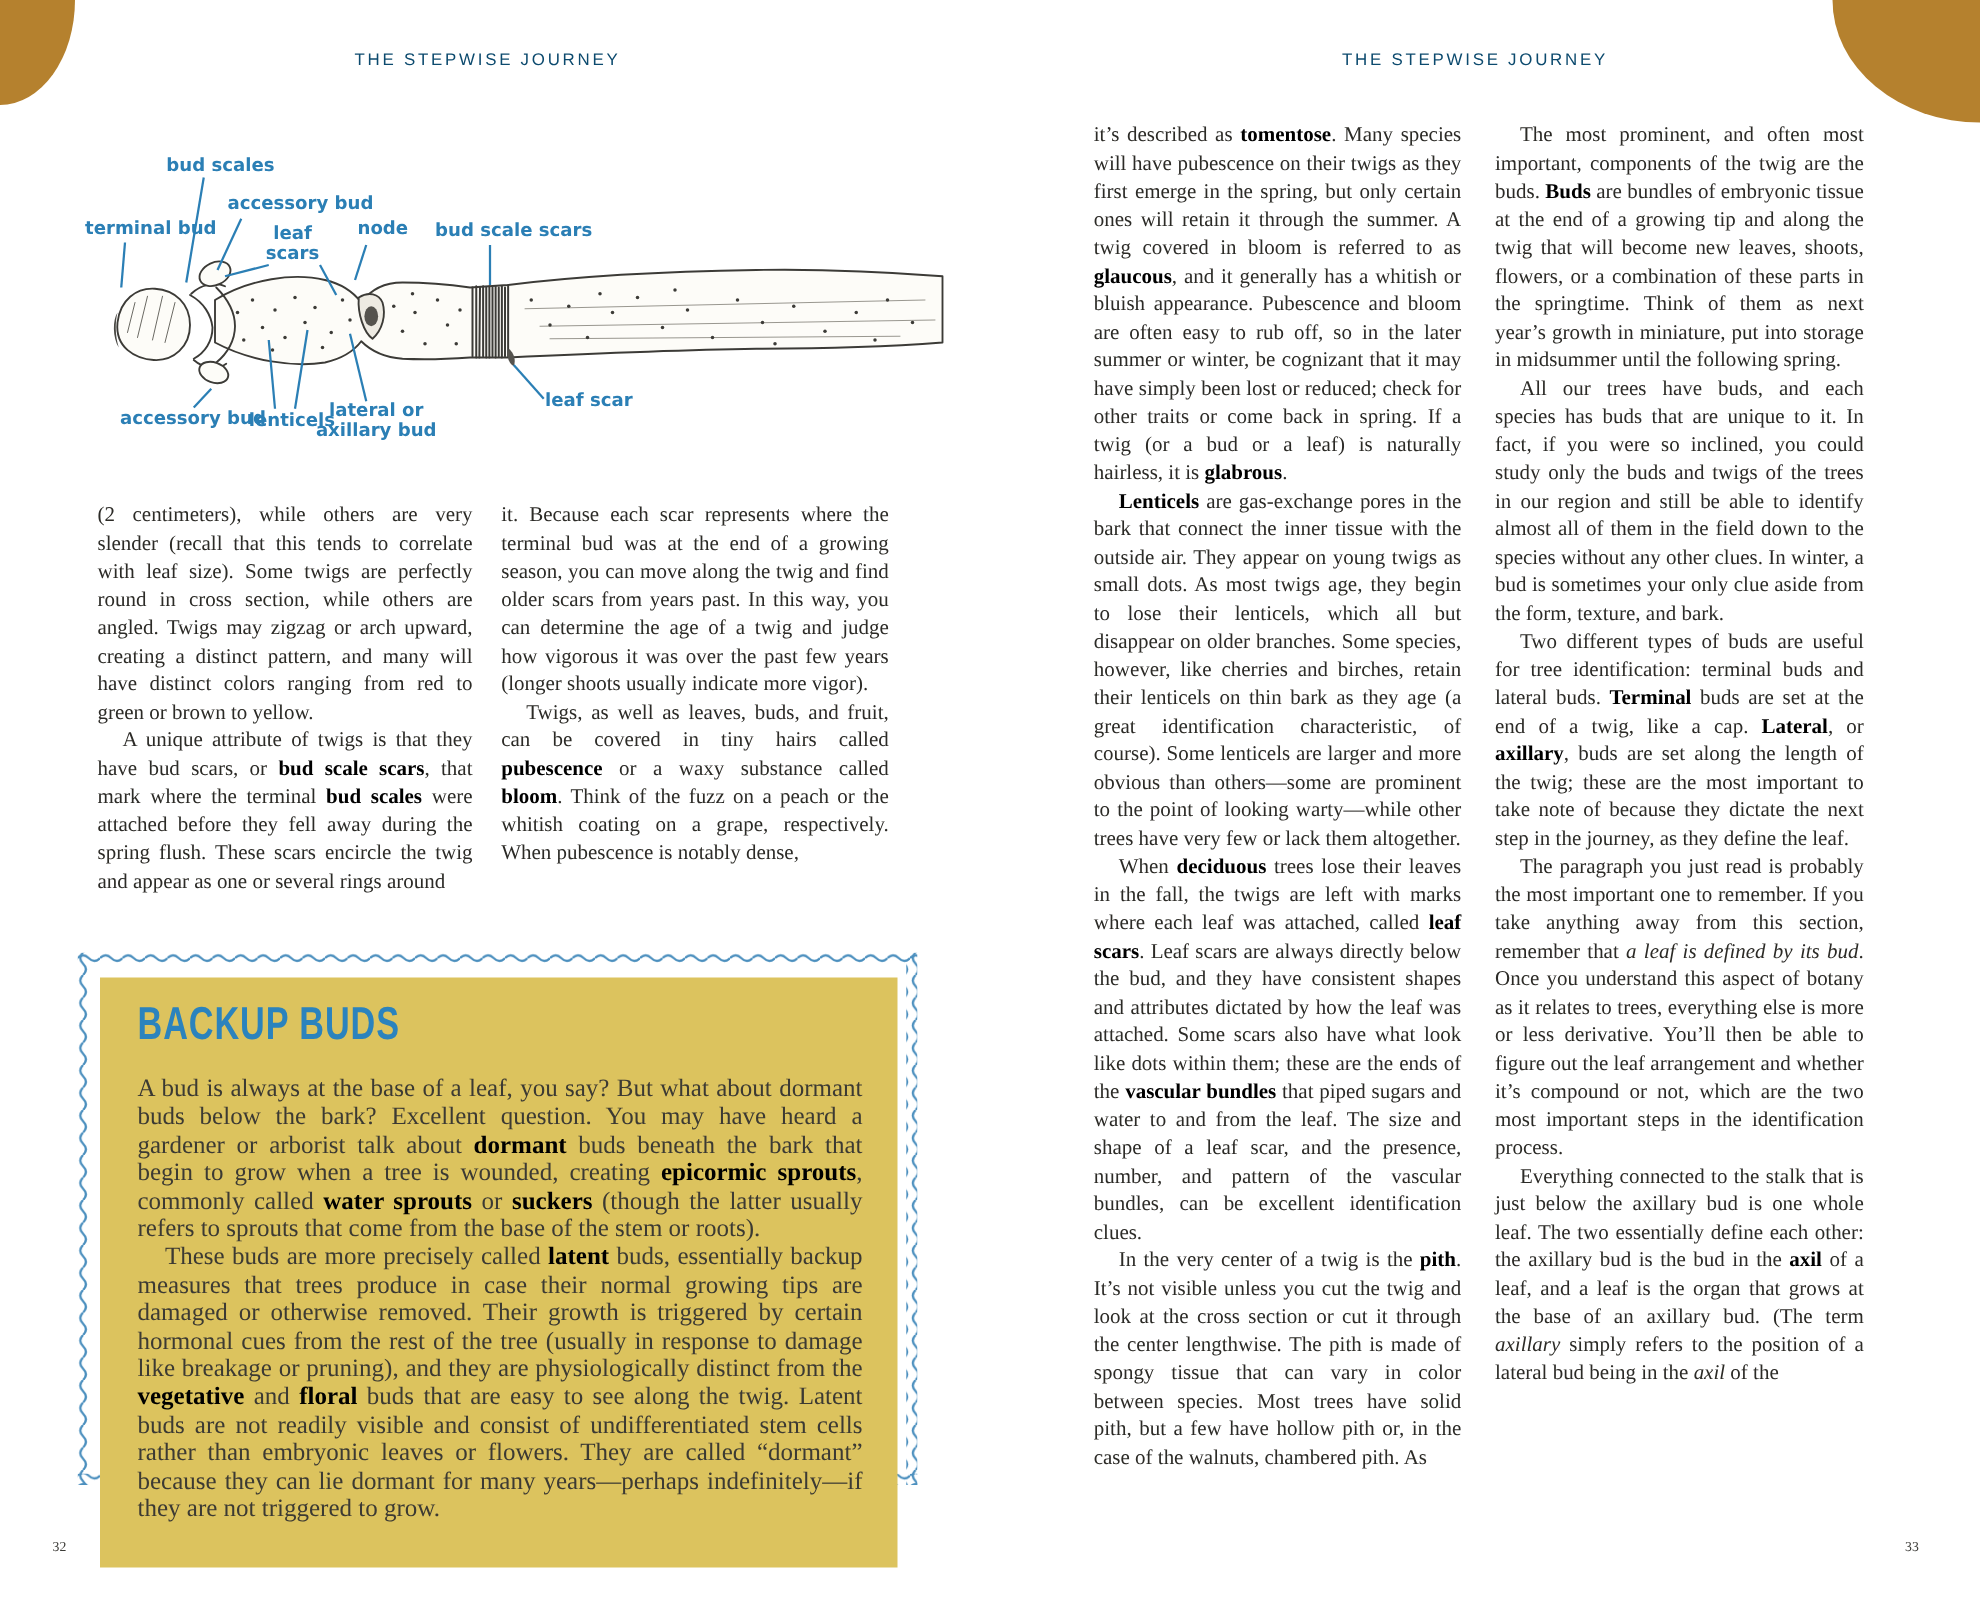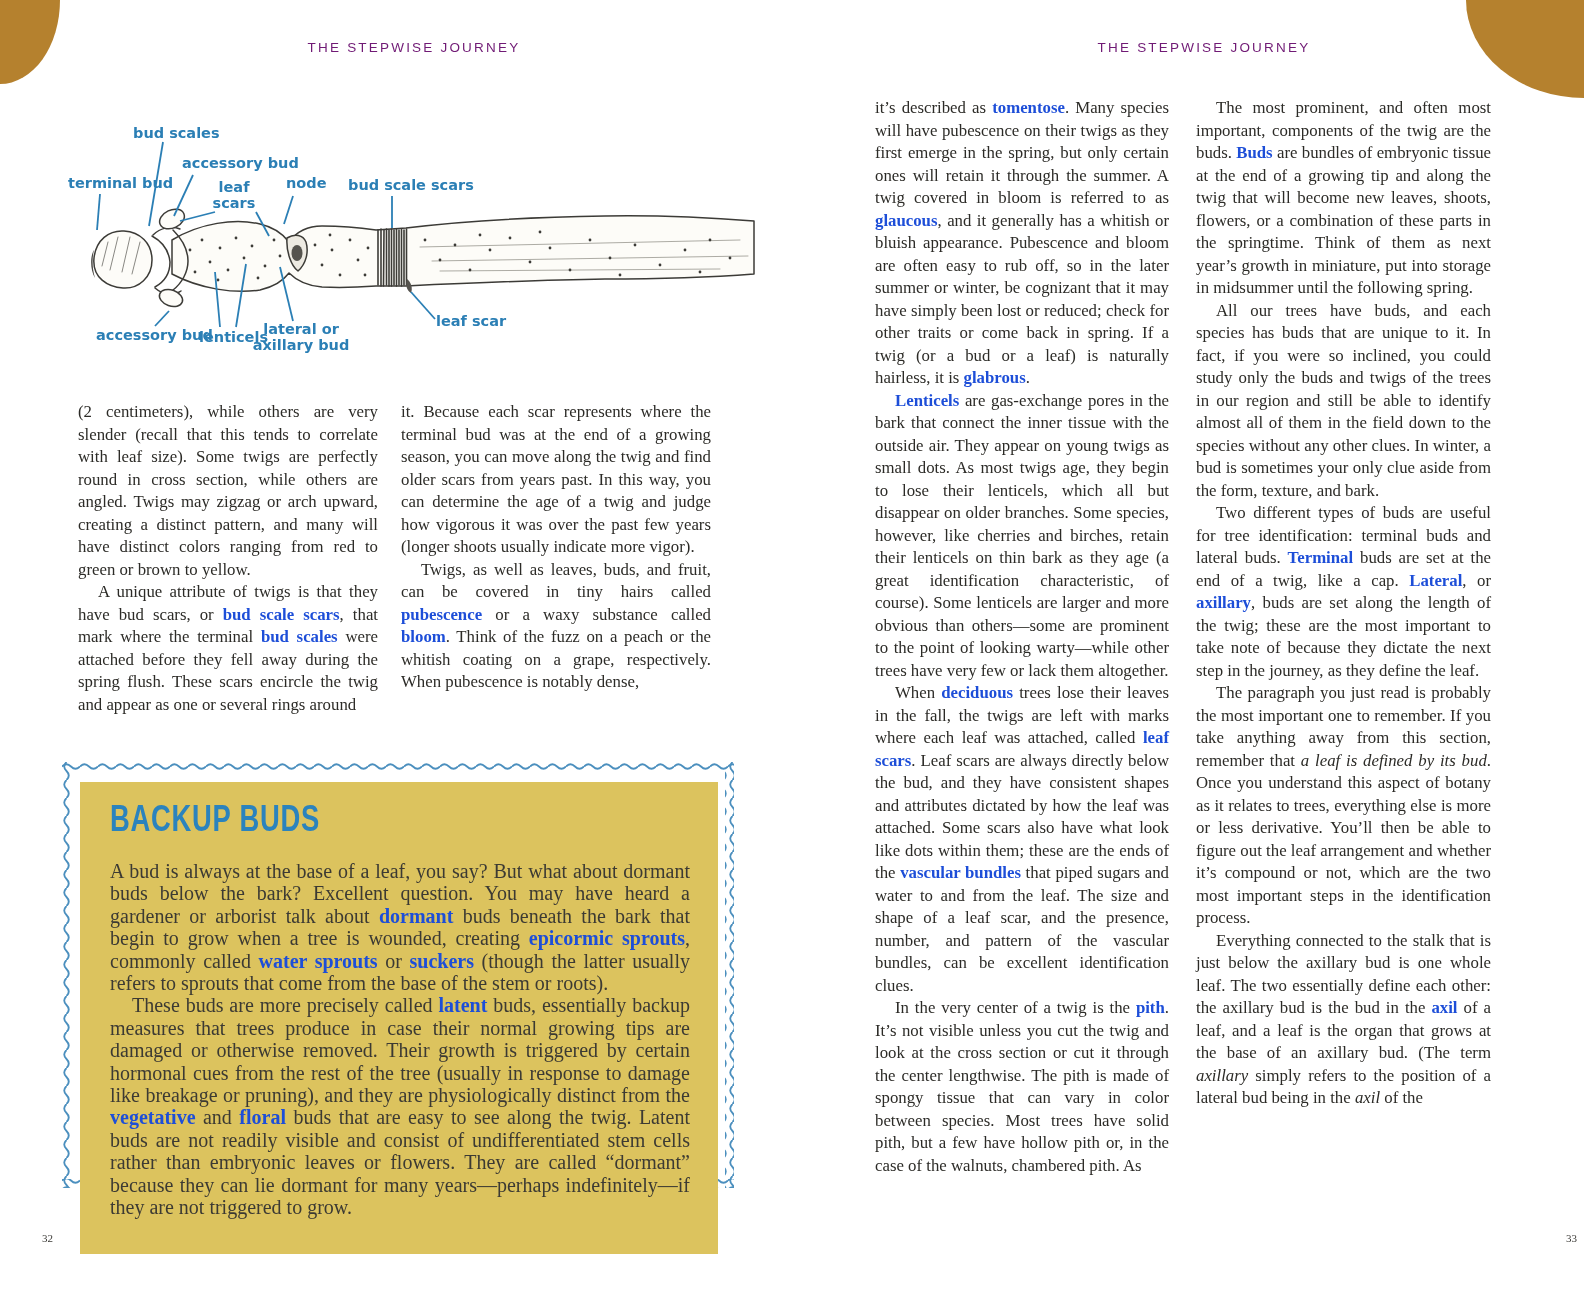--- a/index.html
+++ b/index.html
@@ -6,39 +6,39 @@
   .spread{position:relative;width:1584px;height:1296px;background:#ffffff;overflow:hidden;
           font-family:"Liberation Serif",serif;color:#2c2b27;}
 
   
   .corner{position:absolute;top:0;background:#b5812e;}
   .corner-left{left:0;width:60px;height:84px;border-bottom-right-radius:100% 100%;}
   .corner-right{right:0;width:118px;height:98px;border-bottom-left-radius:100% 100%;}
 
   
   .running-head{position:absolute;top:40px;font-family:"Liberation Sans",sans-serif;
-                font-size:13.5px;letter-spacing:2.2px;color:#701a75;padding-left:24px;}
+                font-size:13.5px;letter-spacing:2.2px;color:#0c4a6e;}
   .running-head.lft{left:0;width:780px;text-align:center;}
   .running-head.rgt{left:792px;width:776px;text-align:center;}
   .page-num{position:absolute;top:1232px;font-size:11px;color:#3b3a36;}
   .page-num.lft{left:42px;}
-  .page-num.rgt{left:1524px;margin-left:42px;}
+  .page-num.rgt{left:1524px;}
 
   
   .diagram{position:absolute;left:60px;top:90px;width:700px;height:290px;}
   .diagram svg{position:absolute;left:0;top:0;}
   .dlabel{position:absolute;font-family:"DejaVu Sans",sans-serif;font-weight:bold;
           font-size:14.5px;color:#2b7fb5;line-height:1.1;white-space:nowrap;}
   .dlabel.wrap{white-space:normal;text-align:center;}
 
   
   .col{position:absolute;text-align:justify;font-size:16.8px;line-height:22.5px;}
   .col p{margin:0;}
   .col p.indent{text-indent:20px;}
-  strong.term{color:#1d4ed8;margin-top:45px;}
+  strong.term{color:#000000;margin-top:45px;}
   em{font-style:italic;}
 
   
   .box-outline{position:absolute;left:62px;top:762px;}
   .box-fill{position:absolute;left:80px;top:782px;width:638px;height:472px;background:#dcc35e;}
   .box-title{font-family:"Liberation Sans",sans-serif;font-weight:bold;font-size:37px;
              color:#2b83bd;letter-spacing:1px;transform:scaleX(.74);transform-origin:left top;
              margin:16px 0 0 30px;white-space:nowrap;}
   .box-body{margin:20px 28px 0 30px;font-family:Liberation Serif, serif;font-size:20px;
             line-height:22.4px;color:#3c3a33;text-align:justify;}

